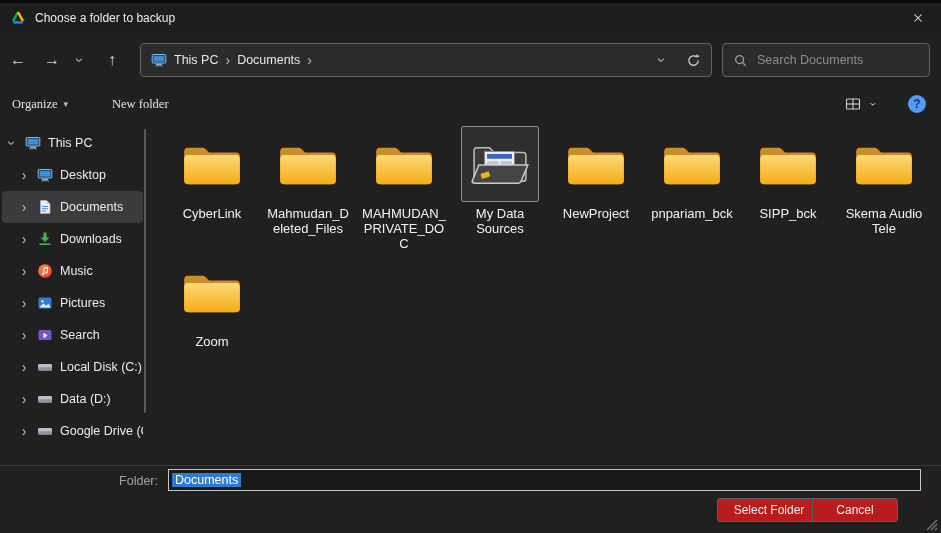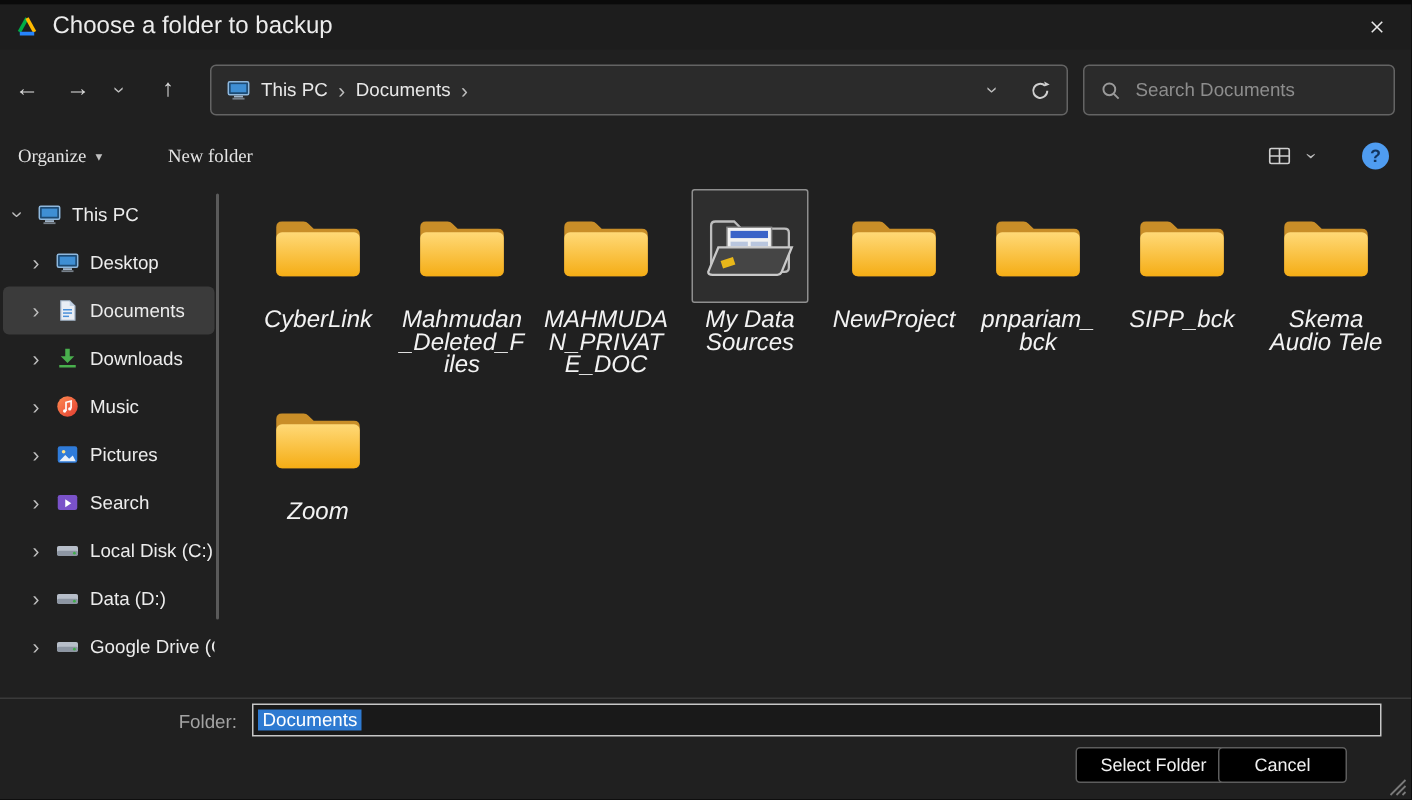--- a/index.html
+++ b/index.html
@@ -5,21 +5,21 @@
   * { margin:0; padding:0; box-sizing:border-box; }
   html,body { background:#000; }
   .screen {
     position:relative; width:941px; height:533px; background:#202020;
     font-family:"Liberation Sans", sans-serif; color:#e8e8e8; overflow:hidden;
     border-top:3px solid #0a0a0a;
   }
   
   .titlebar { position:absolute; top:0; left:0; width:100%; height:30px; background:#1d1d1d;
               display:flex; align-items:center; padding-left:10px; gap:9px; }
-  .title { font-size:16px; color:#ececec; }
+  .title { font-size:12px; color:#ececec; }
   .close-btn { position:absolute; right:0; top:0; width:46px; height:30px;
                display:flex; align-items:center; justify-content:center; cursor:pointer; }
   
   .nav-btn { position:absolute; top:43px; width:28px; height:28px; display:flex; align-items:center;
              justify-content:center; color:#d8d8d8; font-size:16px; border-radius:4px; }
   .nav-back { left:4px; } .nav-fwd { left:38px; } .nav-chev { left:70px; width:20px; font-size:13px; }
   .nav-up { left:98px; }
   .chev { display:inline-block; color:#bdbdbd; font-size:14px; line-height:1; }
   .rot90 { transform:rotate(90deg); }
   .address-bar { position:absolute; left:140px; top:40px; width:572px; height:34px; background:#2b2b2b;
@@ -55,31 +55,31 @@
   .s-label { font-size:12.5px; color:#ececec; white-space:nowrap; overflow:hidden; }
   .side-scrollbar { position:absolute; left:144px; top:126px; width:2px; height:284px;
                     background:#5a5a5a; border-radius:2px; }
   
   .file-grid { position:absolute; left:164px; top:123px; width:768px; display:flex; flex-wrap:wrap; }
   .tile { width:96px; height:128px; display:flex; flex-direction:column; align-items:center; cursor:pointer; }
   .icon-box { width:78px; height:76px; display:flex; align-items:center; justify-content:center;
               border:1px solid transparent; border-radius:2px; }
   .tile.selected .icon-box { border-color:#8f8f8f; background:#2e2e2e; }
   .folder-svg { width:62px; height:48px; }
-  .tile-label { margin-top:4px; font-size:16px; line-height:15px; color:#f2f2f2; text-align:center;
-                max-width:84px; overflow-wrap:anywhere;font-style:italic; }
+  .tile-label { margin-top:4px; font-size:13px; line-height:15px; color:#f2f2f2; text-align:center;
+                max-width:84px; overflow-wrap:anywhere; }
   
   .footer-sep { position:absolute; left:0; top:462px; width:100%; height:1px; background:#3a3a3a; }
   .folder-label { position:absolute; left:108px; top:471px; width:50px; text-align:right;
                   font-size:12.5px; color:#a3a3a3; }
   .folder-input { position:absolute; left:168px; top:466px; width:753px; height:22px; background:#191919;
                   border:1px solid #c7c7c7; display:flex; align-items:center; padding:0 3px;
                   font-size:12.5px; cursor:text; }
   .selection { background:#2e7ad1; color:#fff; padding:0 3px; }
-  .btn { position:absolute; top:495px; height:24px; background:#000000; border:1px solid #5d5d5d;
+  .btn { position:absolute; top:495px; height:24px; background:#b91c1c; border:1px solid #5d5d5d;
          border-radius:3px; color:#f0f0f0; font-size:12px; display:flex; align-items:center;
          justify-content:center; cursor:pointer; }
   .btn-select { left:717px; width:104px; }
   .btn-cancel { left:812px; width:86px; }
   .grip { position:absolute; right:3px; bottom:2px; width:12px; height:12px; }
   .defs-hidden { position:absolute; width:0; height:0; overflow:hidden; }
 </style>
 </head>
 <body>
 

